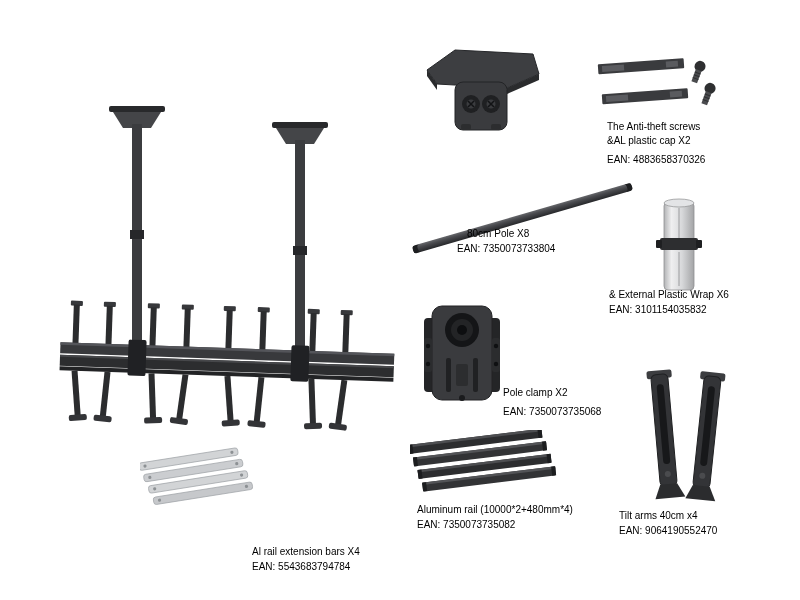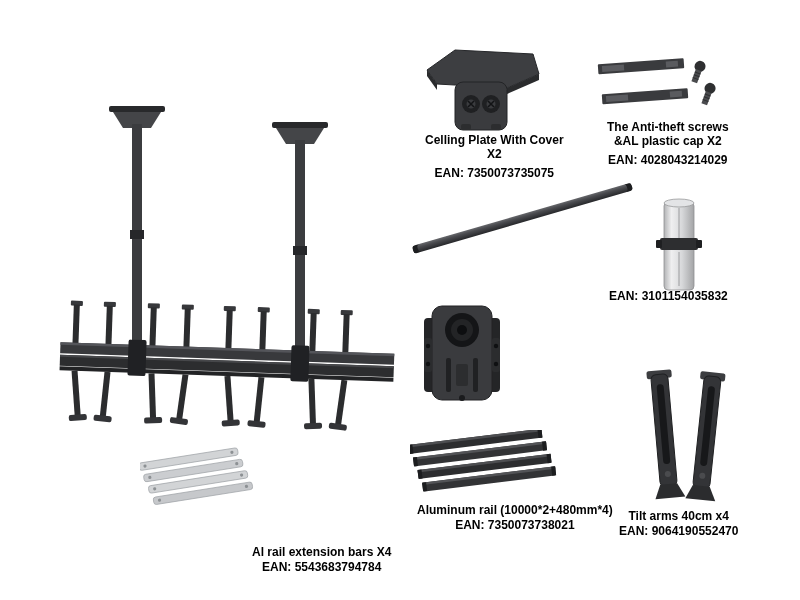--- a/index.html
+++ b/index.html
@@ -1,21 +1,21 @@
 <!DOCTYPE html>
 <html><head>
 <meta charset="utf-8">
 <style>
   * { margin:0; padding:0; box-sizing:border-box; }
   html,body { background:#ffffff; }
   body { font-family:"Liberation Sans", sans-serif; }
   .canvas { position:relative; width:800px; height:600px; background:#ffffff; overflow:hidden; }
   .part { position:absolute; }
   .part svg { display:block; }
-  .label { position:absolute; font-size:12px; font-weight:bold; color:#000; line-height:14px; white-space:nowrap;text-align:center; }
+  .label { position:absolute; font-size:10px; font-weight:normal; color:#000; line-height:14px; white-space:nowrap; }
   .label .ean { margin-top:5px; }
   .label .ean2 { margin-top:1px; }
   .indent { padding-left:10px; }
   .pole-bar { position:absolute; left:413px; top:246px; width:228px; height:8px;
     background:linear-gradient(to bottom,#67686c 0%,#4a4b4f 35%,#26272a 100%);
     border-radius:3px; transform:rotate(-16.2deg); transform-origin:left center;
     box-shadow:inset 5px 0 0 #1d1e20, inset -5px 0 0 #1d1e20; }
 </style>
 </head>
 <body>
@@ -110,25 +110,20 @@
       <circle cx="56" cy="60" r="9" fill="#1f2022"></circle>
       <circle cx="76" cy="60" r="9" fill="#1f2022"></circle>
       <circle cx="56" cy="60" r="4.5" fill="#3a3b3e"></circle>
       <circle cx="76" cy="60" r="4.5" fill="#3a3b3e"></circle>
       <path d="M53 57 l6 6 M59 57 l-6 6" stroke="#121315" stroke-width="1.5"></path>
       <path d="M73 57 l6 6 M79 57 l-6 6" stroke="#121315" stroke-width="1.5"></path>
       <rect x="46" y="80" width="10" height="6" rx="2" fill="#2c2d2f"></rect>
       <rect x="76" y="80" width="10" height="6" rx="2" fill="#2c2d2f"></rect>
     </svg>
   </div>
-  <div class="label" style="left:425px; top:133px;">
-    <div>Celling Plate With Cover</div>
-    <div>X2</div>
-    <div class="ean">EAN: 7350073735075</div>
-  </div>
 
   <div class="part" style="left:596px; top:50px;">
     <svg width="120" height="70" viewBox="0 0 120 70">
       <g transform="rotate(-4 48 16)">
         <rect x="2" y="11" width="86" height="10" rx="1" fill="#3a3b3e"></rect>
         <rect x="6" y="13" width="22" height="6" fill="#5a5b5f"></rect>
         <rect x="70" y="13" width="12" height="6" fill="#5a5b5f"></rect>
       </g>
       <g transform="rotate(-4 52 46)">
         <rect x="6" y="41" width="86" height="10" rx="1" fill="#3a3b3e"></rect>
@@ -143,24 +138,28 @@
       <g transform="rotate(20 112 44)">
         <circle cx="112" cy="38" r="5.5" fill="#2e2f31"></circle>
         <rect x="109" y="42" width="6" height="13" fill="#4a4b4e"></rect>
         <path d="M109 45 h6 M109 48 h6 M109 51 h6" stroke="#2e2f31" stroke-width="1"></path>
       </g>
     </svg>
   </div>
   <div class="label" style="left:607px; top:120px;">
     <div>The Anti-theft screws</div>
     <div>&amp;AL plastic cap X2</div>
-    <div class="ean">EAN: 4028043214029</div>
+    <div class="ean">EAN: 4883658370326</div>
   </div>
 
   <div class="pole-bar"></div>
+  <div class="label" style="left:457px; top:227px;">
+    <div class="indent">80cm Pole X8</div>
+    <div class="ean2">EAN: 7350073733804</div>
+  </div>
 
   <div class="part" style="left:654px; top:194px;">
     <svg width="50" height="104" viewBox="0 0 50 104">
       <defs>
         <linearGradient id="cylGrad" x1="0" y1="0" x2="1" y2="0">
           <stop offset="0" stop-color="#b2b3b5"></stop>
           <stop offset="0.25" stop-color="#efeff0"></stop>
           <stop offset="0.6" stop-color="#d7d8da"></stop>
           <stop offset="1" stop-color="#a3a4a6"></stop>
         </linearGradient>
@@ -168,20 +167,21 @@
       <rect x="10" y="8" width="30" height="88" rx="4" fill="url(#cylGrad)" stroke="#8f9092" stroke-width="0.8"></rect>
       <ellipse cx="25" cy="9" rx="15" ry="4" fill="#e3e4e6" stroke="#98999b" stroke-width="0.8"></ellipse>
       <line x1="25" y1="14" x2="25" y2="44" stroke="#9b9c9e" stroke-width="1"></line>
       <line x1="25" y1="58" x2="25" y2="92" stroke="#9b9c9e" stroke-width="1"></line>
       <rect x="6" y="44" width="38" height="12" rx="2" fill="#2d2e30"></rect>
       <rect x="42" y="46" width="6" height="8" rx="1" fill="#1e1f21"></rect>
       <rect x="2" y="46" width="6" height="8" rx="1" fill="#1e1f21"></rect>
     </svg>
   </div>
   <div class="label" style="left:609px; top:288px;">
+    <div>&amp; External Plastic Wrap X6</div>
     <div class="ean2">EAN: 3101154035832</div>
   </div>
 
   <div class="part" style="left:416px; top:300px;">
     <svg width="92" height="106" viewBox="0 0 92 106">
       <rect x="8" y="18" width="76" height="74" rx="4" fill="#242527"></rect>
       <rect x="16" y="6" width="60" height="94" rx="10" fill="#3a3b3e" stroke="#222325" stroke-width="1"></rect>
       <circle cx="46" cy="30" r="17" fill="#141517"></circle>
       <circle cx="46" cy="30" r="11" fill="#232426"></circle>
       <circle cx="46" cy="30" r="5" fill="#0d0e10"></circle>
@@ -189,20 +189,24 @@
       <rect x="76" y="38" width="8" height="34" rx="2" fill="#2b2c2e"></rect>
       <circle cx="12" cy="46" r="2.2" fill="#0f1012"></circle>
       <circle cx="12" cy="64" r="2.2" fill="#0f1012"></circle>
       <circle cx="80" cy="46" r="2.2" fill="#0f1012"></circle>
       <circle cx="80" cy="64" r="2.2" fill="#0f1012"></circle>
       <rect x="30" y="58" width="5" height="34" rx="2" fill="#202123"></rect>
       <rect x="57" y="58" width="5" height="34" rx="2" fill="#202123"></rect>
       <rect x="40" y="64" width="12" height="22" rx="2" fill="#2c2d2f"></rect>
       <circle cx="46" cy="98" r="3" fill="#1a1b1d"></circle>
     </svg>
+  </div>
+  <div class="label" style="left:503px; top:386px;">
+    <div>Pole clamp X2</div>
+    <div class="ean">EAN: 7350073735068</div>
   </div>
 
   <div class="part" style="left:140px; top:446px;">
     <svg width="118" height="70" viewBox="0 0 118 70">
       <g transform="rotate(-9 59 35)">
         <rect x="2" y="8" width="100" height="7.5" rx="2.5" fill="#d2d4d6" stroke="#9fa3a6" stroke-width="0.7"></rect>
         <rect x="5" y="20" width="100" height="7.5" rx="2.5" fill="#cbcdd0" stroke="#9fa3a6" stroke-width="0.7"></rect>
         <rect x="8" y="32" width="100" height="7.5" rx="2.5" fill="#d2d4d6" stroke="#9fa3a6" stroke-width="0.7"></rect>
         <rect x="11" y="44" width="100" height="7.5" rx="2.5" fill="#c6c8cb" stroke="#9fa3a6" stroke-width="0.7"></rect>
         <circle cx="8" cy="11.8" r="1.6" fill="#8d9194"></circle>
@@ -238,21 +242,21 @@
           <rect x="138" y="32" width="4" height="9" fill="#1c1d1f"></rect>
         <rect x="11" y="45" width="134" height="9" rx="1.5" fill="#323335"></rect>
           <rect x="11" y="45" width="134" height="2.5" fill="#525356"></rect>
         <rect x="11" y="45" width="4" height="9" fill="#1c1d1f"></rect>
           <rect x="141" y="45" width="4" height="9" fill="#1c1d1f"></rect>
       </g>
     </svg>
   </div>
   <div class="label" style="left:417px; top:503px;">
     <div>Aluminum rail (10000*2+480mm*4)</div>
-    <div class="ean2">EAN: 7350073738021</div>
+    <div class="ean2">EAN: 7350073735082</div>
   </div>
 
   <div class="part" style="left:640px; top:366px;">
     <svg width="96" height="140" viewBox="0 0 96 140">
       <g transform="rotate(-5 26 70)">
         <rect x="12" y="4" width="25" height="8" rx="2" fill="#3c3d40"></rect>
         <rect x="16" y="8" width="17" height="112" rx="5" fill="#333437" stroke="#1f2022" stroke-width="1"></rect>
         <rect x="21" y="18" width="7" height="80" rx="3.5" fill="#17181a"></rect>
         <polygon points="16,118 33,118 40,132 10,132" fill="#2b2c2e"></polygon>
         <circle cx="24.5" cy="108" r="3" fill="#4a4b4e"></circle>

